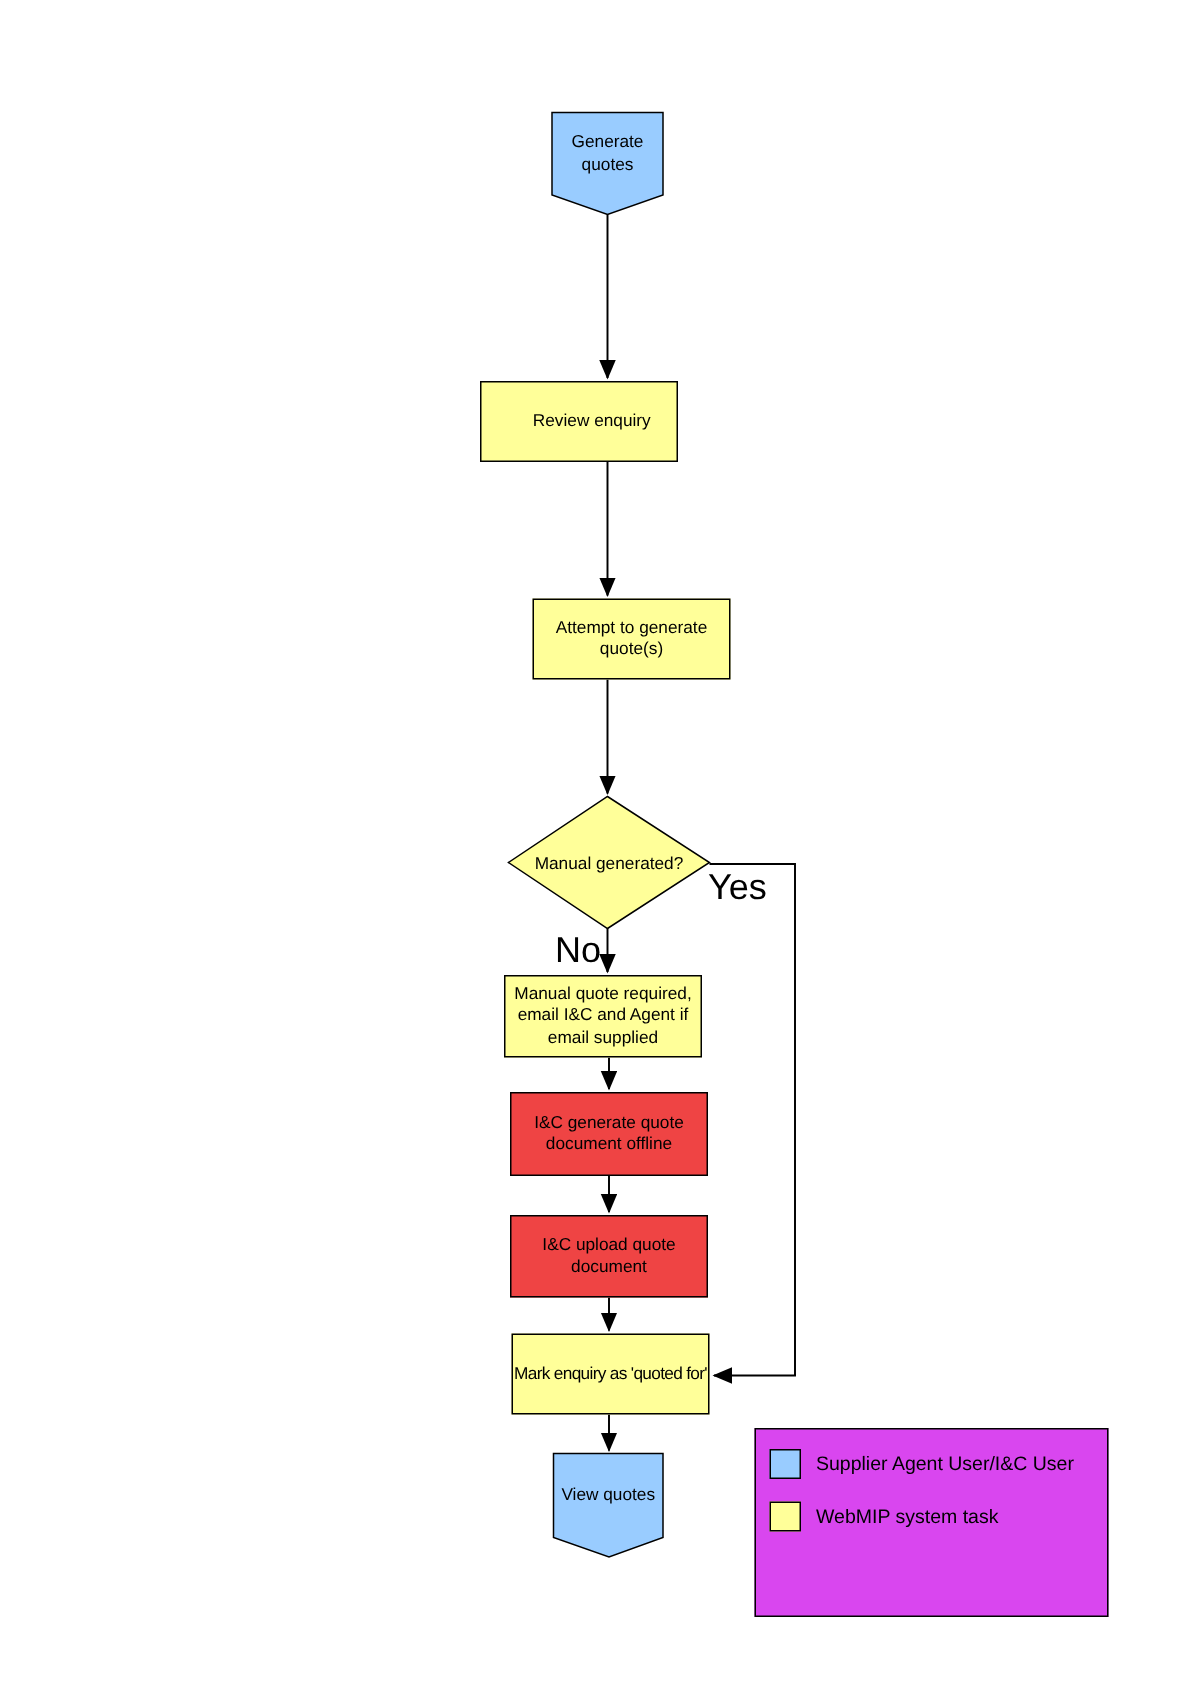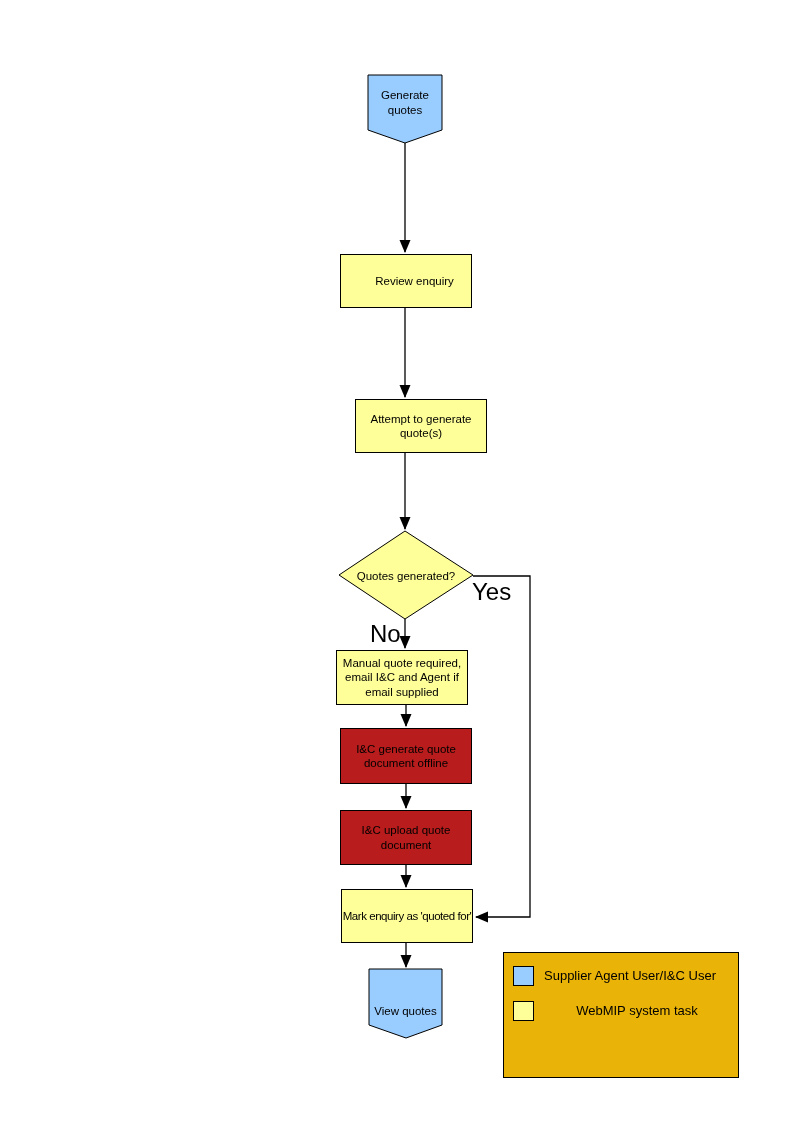--- a/index.html
+++ b/index.html
@@ -34,21 +34,21 @@
     display: flex;
     align-items: center;
     justify-content: center;
     text-align: center;
     font-size: 11.5px;
     line-height: 1.25;
     color: #000000;
     padding: 2px 3px;
     z-index: 1;
   }
-  .node-blue   { background: #b91c1c; }
+  .node-blue   { background: #ef4444; }
   .node-yellow { background: #FFFF99; }
 
   .shape-label {
     position: absolute;
     display: flex;
     align-items: center;
     justify-content: center;
     text-align: center;
     font-size: 11.5px;
     line-height: 1.3;
@@ -67,21 +67,21 @@
   }
 
   #legend {
     position: absolute;
     left: 503px;
     top: 952px;
     width: 236px;
     height: 126px;
     box-sizing: border-box;
     border: 1px solid #000000;
-    background: #eab308;
+    background: #d946ef;
     z-index: 1;
   }
   .legend-item {
     position: absolute;
     left: 9px;
     display: flex;
     align-items: center;
   }
   .legend-swatch {
     width: 21px;
@@ -94,21 +94,21 @@
   .swatch-blue   { background: #99CCFF; }
   .swatch-yellow { background: #FFFF99; }
   .swatch-green  { background: #8DBC4F; }
   .legend-label {
     font-size: 13px;
     line-height: 1.25;
     color: #000000;
     width: 186px;
   }
   .li-1 { top: 13px; }
-  .li-2 { top: 48px; text-align: center; }
+  .li-2 { top: 48px; }
   .li-3 { top: 84px; }
 </style>
 </head>
 <body>
 
 <div id="canvas">
 
   <svg id="connector-layer" viewBox="0 0 794 1123" xmlns="http://www.w3.org/2000/svg">
     <defs>
       <marker id="arrow" markerUnits="userSpaceOnUse" markerWidth="14" markerHeight="12" refX="12" refY="5.5" orient="auto">
@@ -126,25 +126,25 @@
     <line class="connector" x1="405" y1="619" x2="405" y2="648" marker-end="url(#arrow)"></line>
     <line class="connector" x1="406" y1="705" x2="406" y2="726" marker-end="url(#arrow)"></line>
     <line class="connector" x1="406" y1="784" x2="406" y2="808" marker-end="url(#arrow)"></line>
     <line class="connector" x1="406" y1="865" x2="406" y2="887" marker-end="url(#arrow)"></line>
     <line class="connector" x1="406" y1="943" x2="406" y2="967" marker-end="url(#arrow)"></line>
     <polyline class="connector" points="473,576 530,576 530,917 476,917" marker-end="url(#arrow)"></polyline>
   </svg>
 
   <div class="shape-label" style="left:368px; top:80px; width:74px; height:46px;">Generate quotes</div>
 
-  <div class="shape-label" style="left:348px; top:556px; width:116px; height:40px;">Quotes generated?</div>
+  <div class="shape-label" style="left:348px; top:556px; width:116px; height:40px;">Manual generated?</div>
 
-  <div class="shape-label" style="left:369px; top:969px; width:73px; height:56px;margin-top:14px;">View quotes</div>
+  <div class="shape-label" style="left:369px; top:969px; width:73px; height:56px;">View quotes</div>
 
-  <div class="node node-yellow" style="left:340px; top:254px; width:132px; height:54px;padding-left:20px;">Review enquiry</div>
+  <div class="node node-yellow" style="left:320px; top:254px; width:132px; height:54px;padding-left:20px;">Review enquiry</div>
 
   <div class="node node-yellow" style="left:340px; top:399px; width:132px; height:54px;margin-left:15px;">Attempt to generate quote(s)</div>
 
   <div class="node node-yellow" style="left:336px; top:650px; width:132px; height:55px;">Manual quote required, email I&amp;C and Agent if email supplied</div>
 
   <div class="node node-blue" style="left:340px; top:728px; width:132px; height:56px;">I&amp;C generate quote document offline</div>
 
   <div class="node node-blue" style="left:340px; top:810px; width:132px; height:55px;">I&amp;C upload quote document</div>
 
   <div class="node node-yellow nowrap-tight" style="left:341px; top:889px; width:132px; height:54px;">Mark enquiry as 'quoted for'</div>

